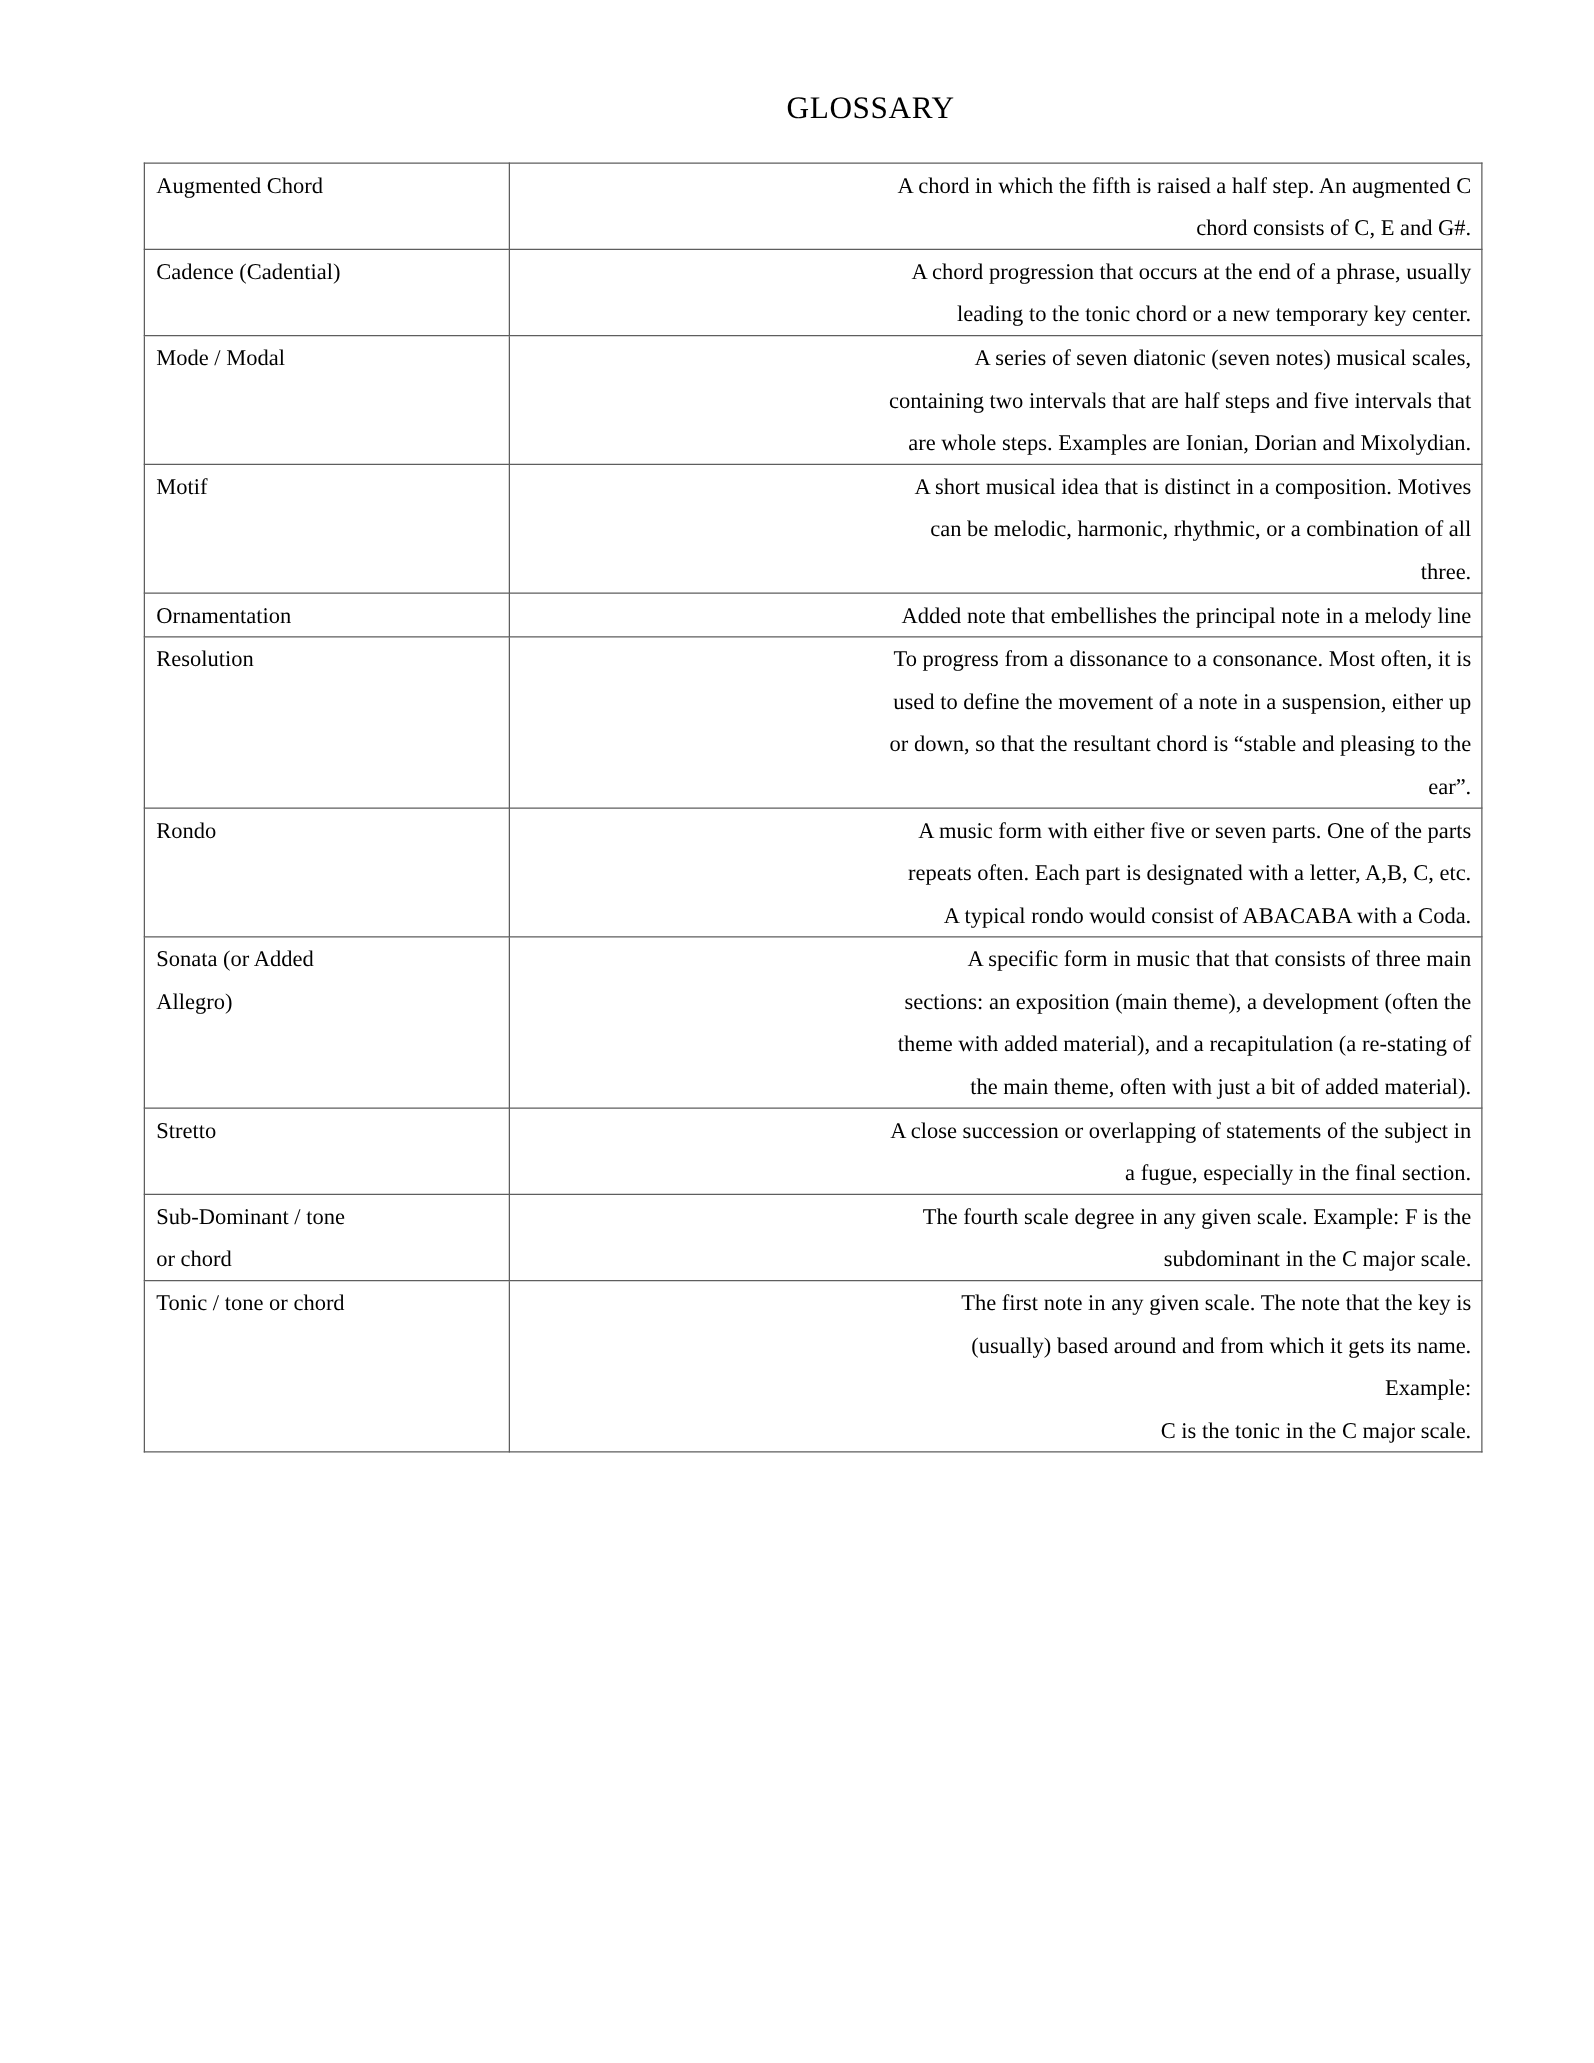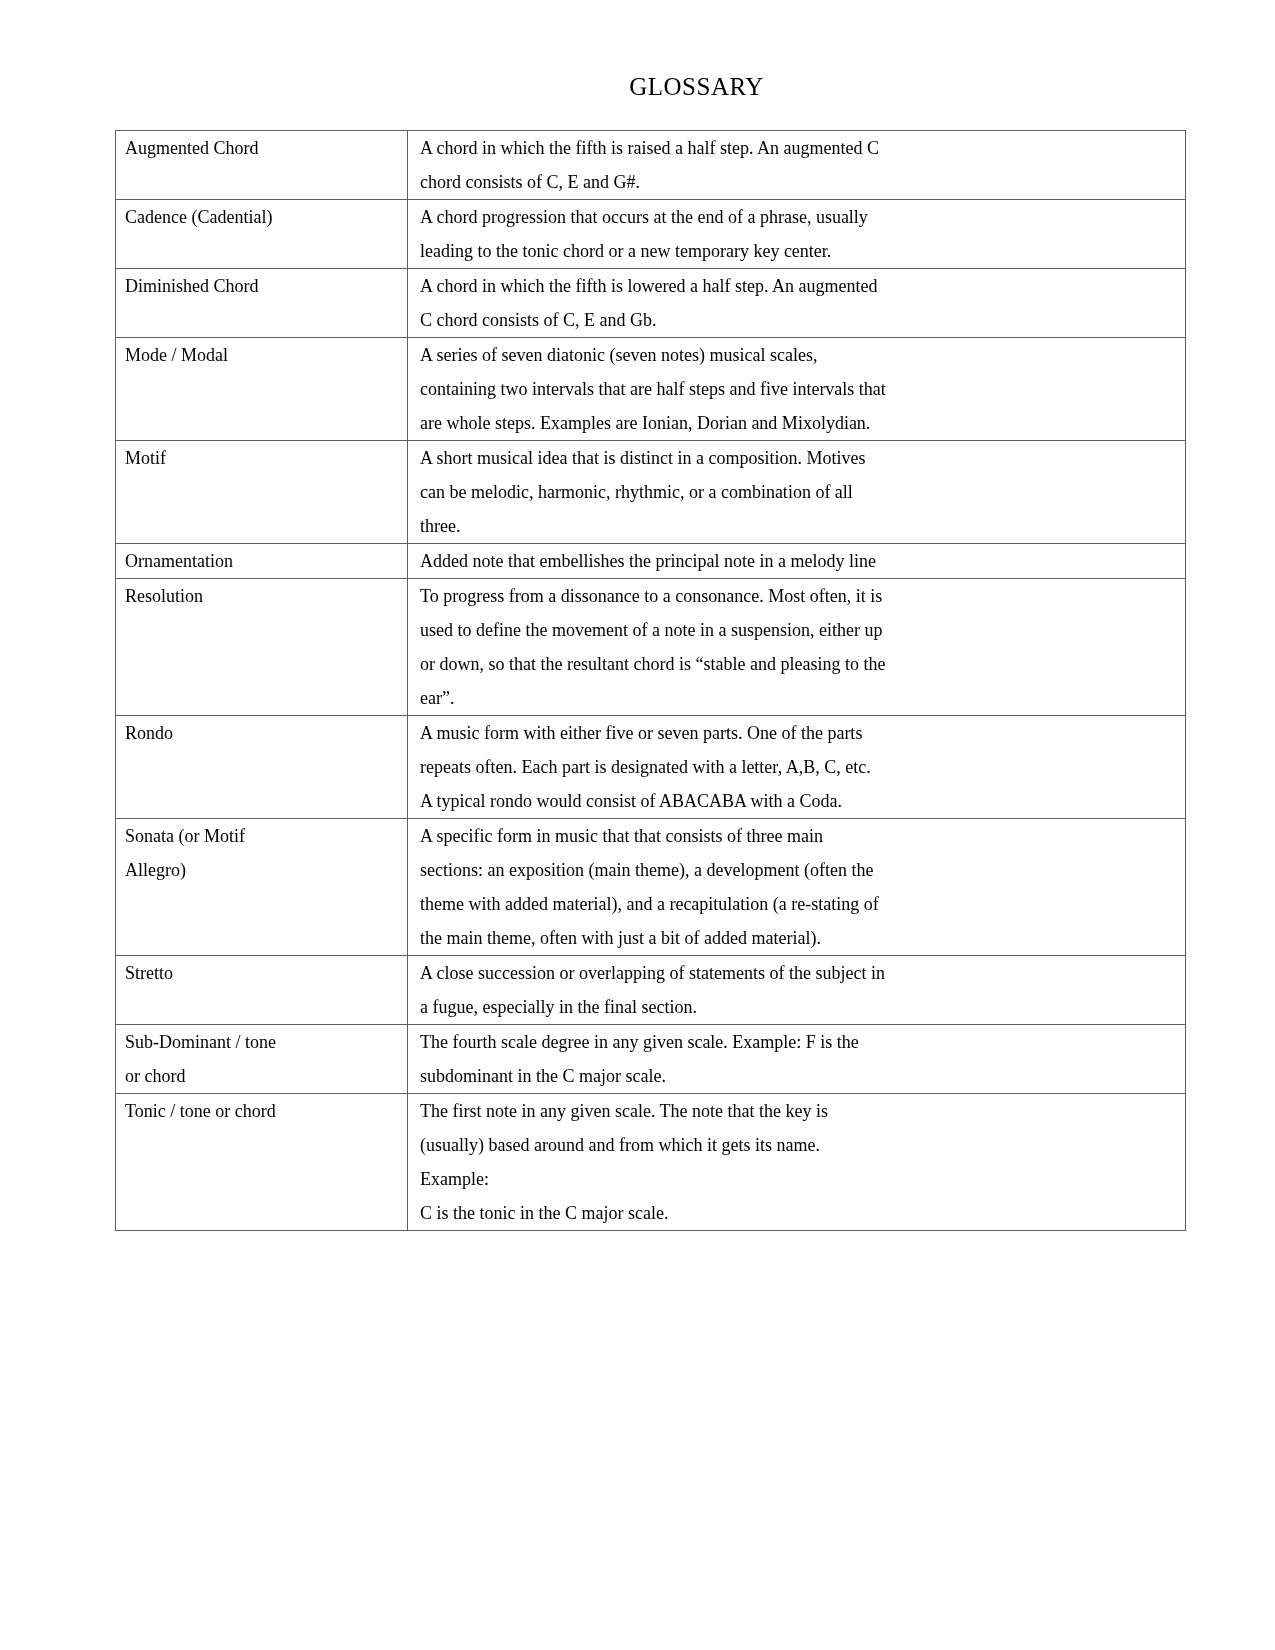--- a/index.html
+++ b/index.html
@@ -41,21 +41,21 @@
   col.def-col  { width: 778px; }
   td {
     border: 1.5px solid #5e5e5e;
     vertical-align: top;
     font-size: 18px;
     line-height: 34px;
     white-space: pre-wrap;
     word-wrap: break-word;
   }
   td.term-cell { padding: 0 8px 0 9px; }
-  td.def-cell  { padding: 0 8px 0 12px; }
+  td.def-cell  { padding: 0 8px 0 12px; text-align: right; }
 </style>
 </head>
 <body>
 
 <div class="page">
 
   <h1 class="doc-title">GLOSSARY</h1>
 
   <table class="glossary">
     <colgroup>
@@ -68,25 +68,20 @@
       <td class="def-cell">A chord in which the fifth is raised a half step. An augmented C
 chord consists of C, E and G#.</td>
     </tr>
 
     <tr>
       <td class="term-cell">Cadence (Cadential)</td>
       <td class="def-cell">A chord progression that occurs at the end of a phrase, usually
 leading to the tonic chord or a new temporary key center.</td>
     </tr>
 
-    <tr>
-      <td class="term-cell">Diminished Chord</td>
-      <td class="def-cell">A chord in which the fifth is lowered a half step. An augmented
-C chord consists of C, E and Gb.</td>
-    </tr>
 
 
     <tr>
       <td class="term-cell">Mode / Modal</td>
       <td class="def-cell">A series of seven diatonic (seven notes) musical scales,
 containing two intervals that are half steps and five intervals that
 are whole steps. Examples are Ionian, Dorian and Mixolydian.</td>
     </tr>
 
 
@@ -111,21 +106,21 @@
     </tr>
 
     <tr>
       <td class="term-cell">Rondo</td>
       <td class="def-cell">A music form with either five or seven parts. One of the parts
 repeats often. Each part is designated with a letter, A,B, C, etc.
 A typical rondo would consist of ABACABA with a Coda.</td>
     </tr>
 
     <tr>
-      <td class="term-cell">Sonata (or Motif
+      <td class="term-cell">Sonata (or Added
 Allegro)</td>
       <td class="def-cell">A specific form in music that that consists of three main
 sections: an exposition (main theme), a development (often the
 theme with added material), and a recapitulation (a re-stating of
 the main theme, often with just a bit of added material).</td>
     </tr>
 
     <tr>
       <td class="term-cell">Stretto</td>
       <td class="def-cell">A close succession or overlapping of statements of the subject in

